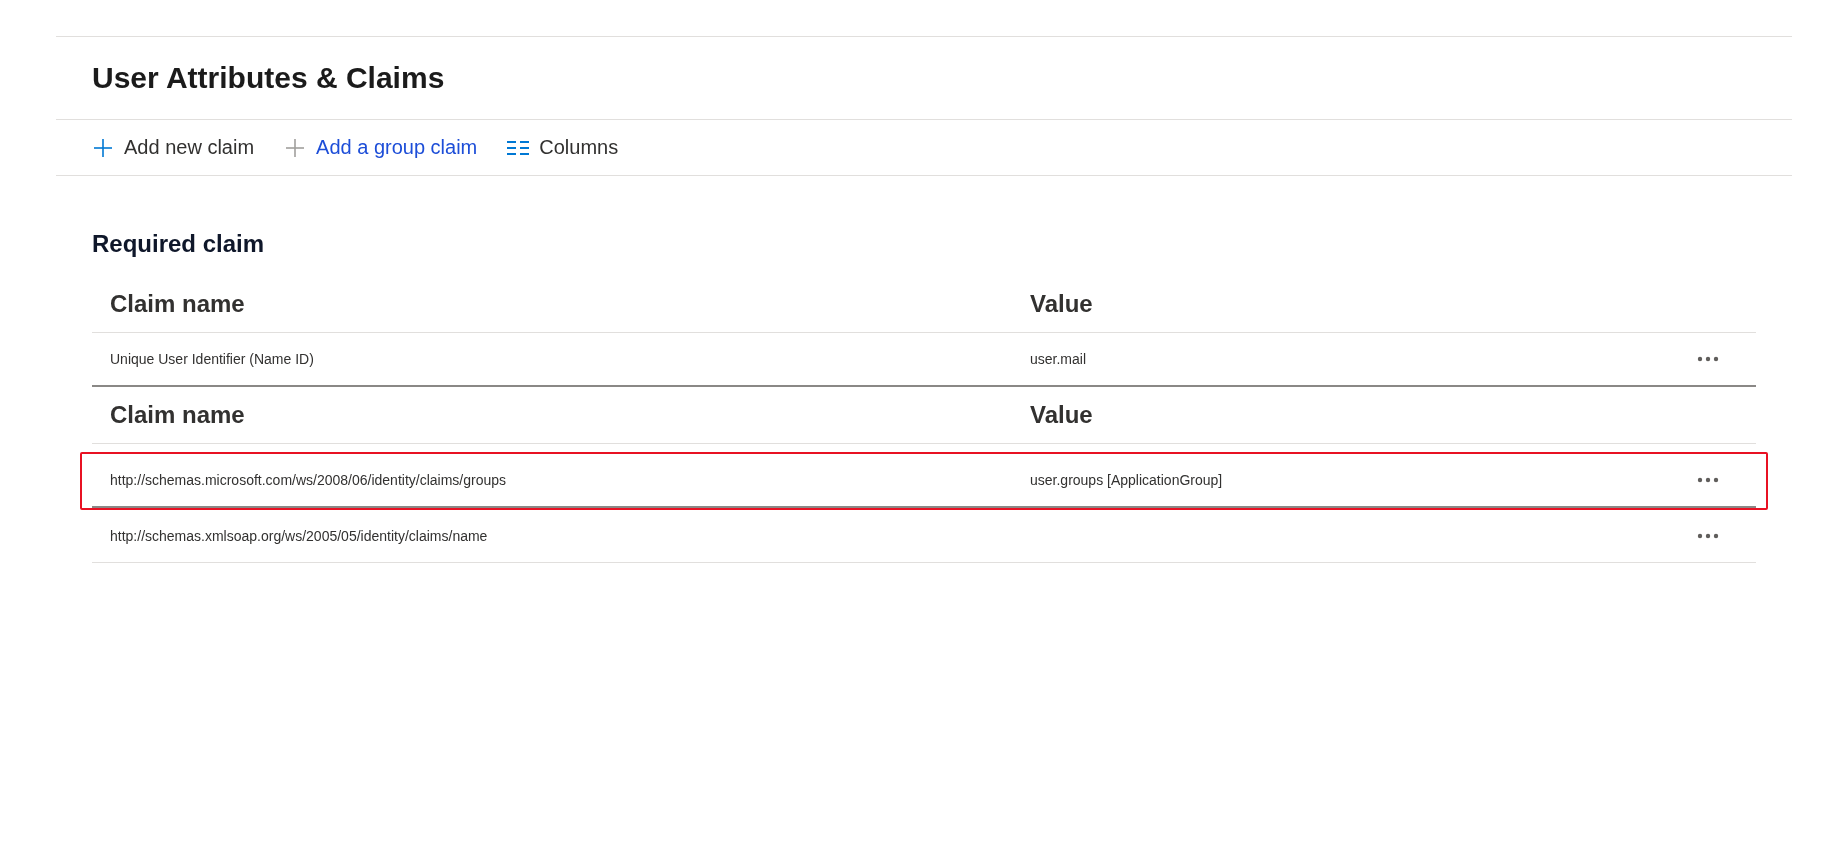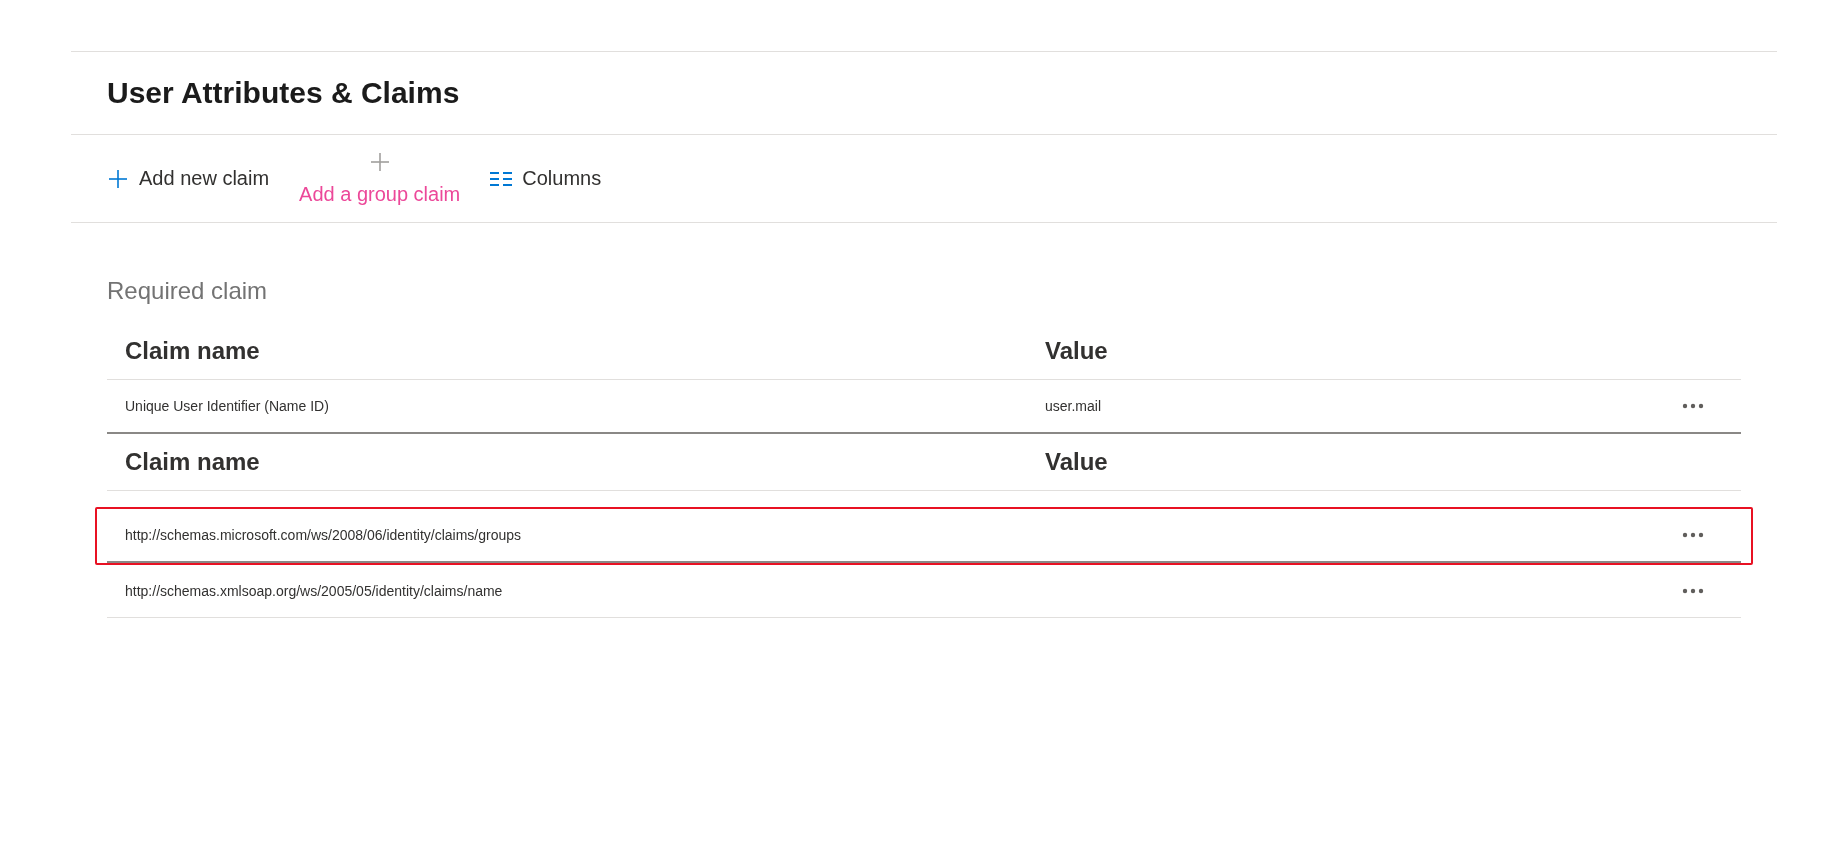--- a/index.html
+++ b/index.html
@@ -4,21 +4,21 @@
 <style>
   * { box-sizing: border-box; margin: 0; padding: 0; }
   body {
     font-family: "Segoe UI", -apple-system, BlinkMacSystemFont, sans-serif;
     background: #fff;
     color: #323130;
     font-size: 19px;
   }
   .page {
     width: 1848px;
-    padding: 15px;
+    padding: 0;
   }
   .top-border {
     height: 1px;
     background: #e1dfdd;
     margin: 36px 56px 0 56px;
   }
   .page-title {
     font-size: 30px;
     font-weight: 600;
     color: #1b1b1b;
@@ -36,43 +36,42 @@
     padding: 16px 0 16px 92px;
   }
   .toolbar-item {
     display: inline-flex;
     align-items: center;
     gap: 10px;
     cursor: pointer;
     font-size: 20px;
   }
   .toolbar-item.disabled {
-    color: #ec4899;
+    color: #1d4ed8;
     cursor: default;
-    flex-direction: column;
   }
   .icon {
     display: inline-flex;
     align-items: center;
     justify-content: center;
     width: 22px;
     height: 22px;
   }
   .plus-blue svg line { stroke: #0078d4; }
   .plus-grey svg line { stroke: #a19f9d; }
   .columns-icon svg line { stroke: #0078d4; }
   .toolbar-border-bottom {
     height: 1px;
     background: #e1dfdd;
     margin: 0 56px;
   }
   .section-title {
     font-size: 24px;
-    font-weight: 400;
-    color: #737373;
+    font-weight: 700;
+    color: #0f172a;
     padding: 54px 0 18px 92px;
   }
   .table {
     margin: 0 92px;
   }
   .table-header {
     display: flex;
     padding: 14px 18px;
     border-bottom: 1px solid #e1dfdd;
     font-weight: 600;
@@ -99,21 +98,21 @@
     justify-content: center;
     cursor: pointer;
     width: 40px;
     height: 24px;
   }
   .more-btn svg circle { fill: #605e5c; }
   .highlight-box {
     position: relative;
     border: 2px solid #e81123;
     border-radius: 2px;
-    margin: 16px 80px 0 80px;
+    margin: 8px 80px 0 80px;
     padding: 0 10px;
   }
 </style>
 </head>
 <body>
 
 <div class="page">
 
   <div class="top-border"></div>
 
@@ -187,20 +186,21 @@
     <div class="table-header">
       <div class="col-name">Claim name</div>
       <div class="col-value">Value</div>
       <div class="col-actions"></div>
     </div>
   </div>
 
   <div class="highlight-box">
     <div class="table-row bold-bottom" style="margin:0;">
       <div class="col-name">http://schemas.microsoft.com/ws/2008/06/identity/claims/groups</div>
+      <div class="col-value">user.groups [ApplicationGroup]</div>
       <div class="col-actions">
         <span class="more-btn">
           <svg viewBox="0 0 24 8" width="24" height="8">
             <circle cx="4" cy="4" r="2.2"></circle>
               <circle cx="12" cy="4" r="2.2"></circle>
               <circle cx="20" cy="4" r="2.2"></circle>
           </svg>
         </span>
       </div>
     </div>

